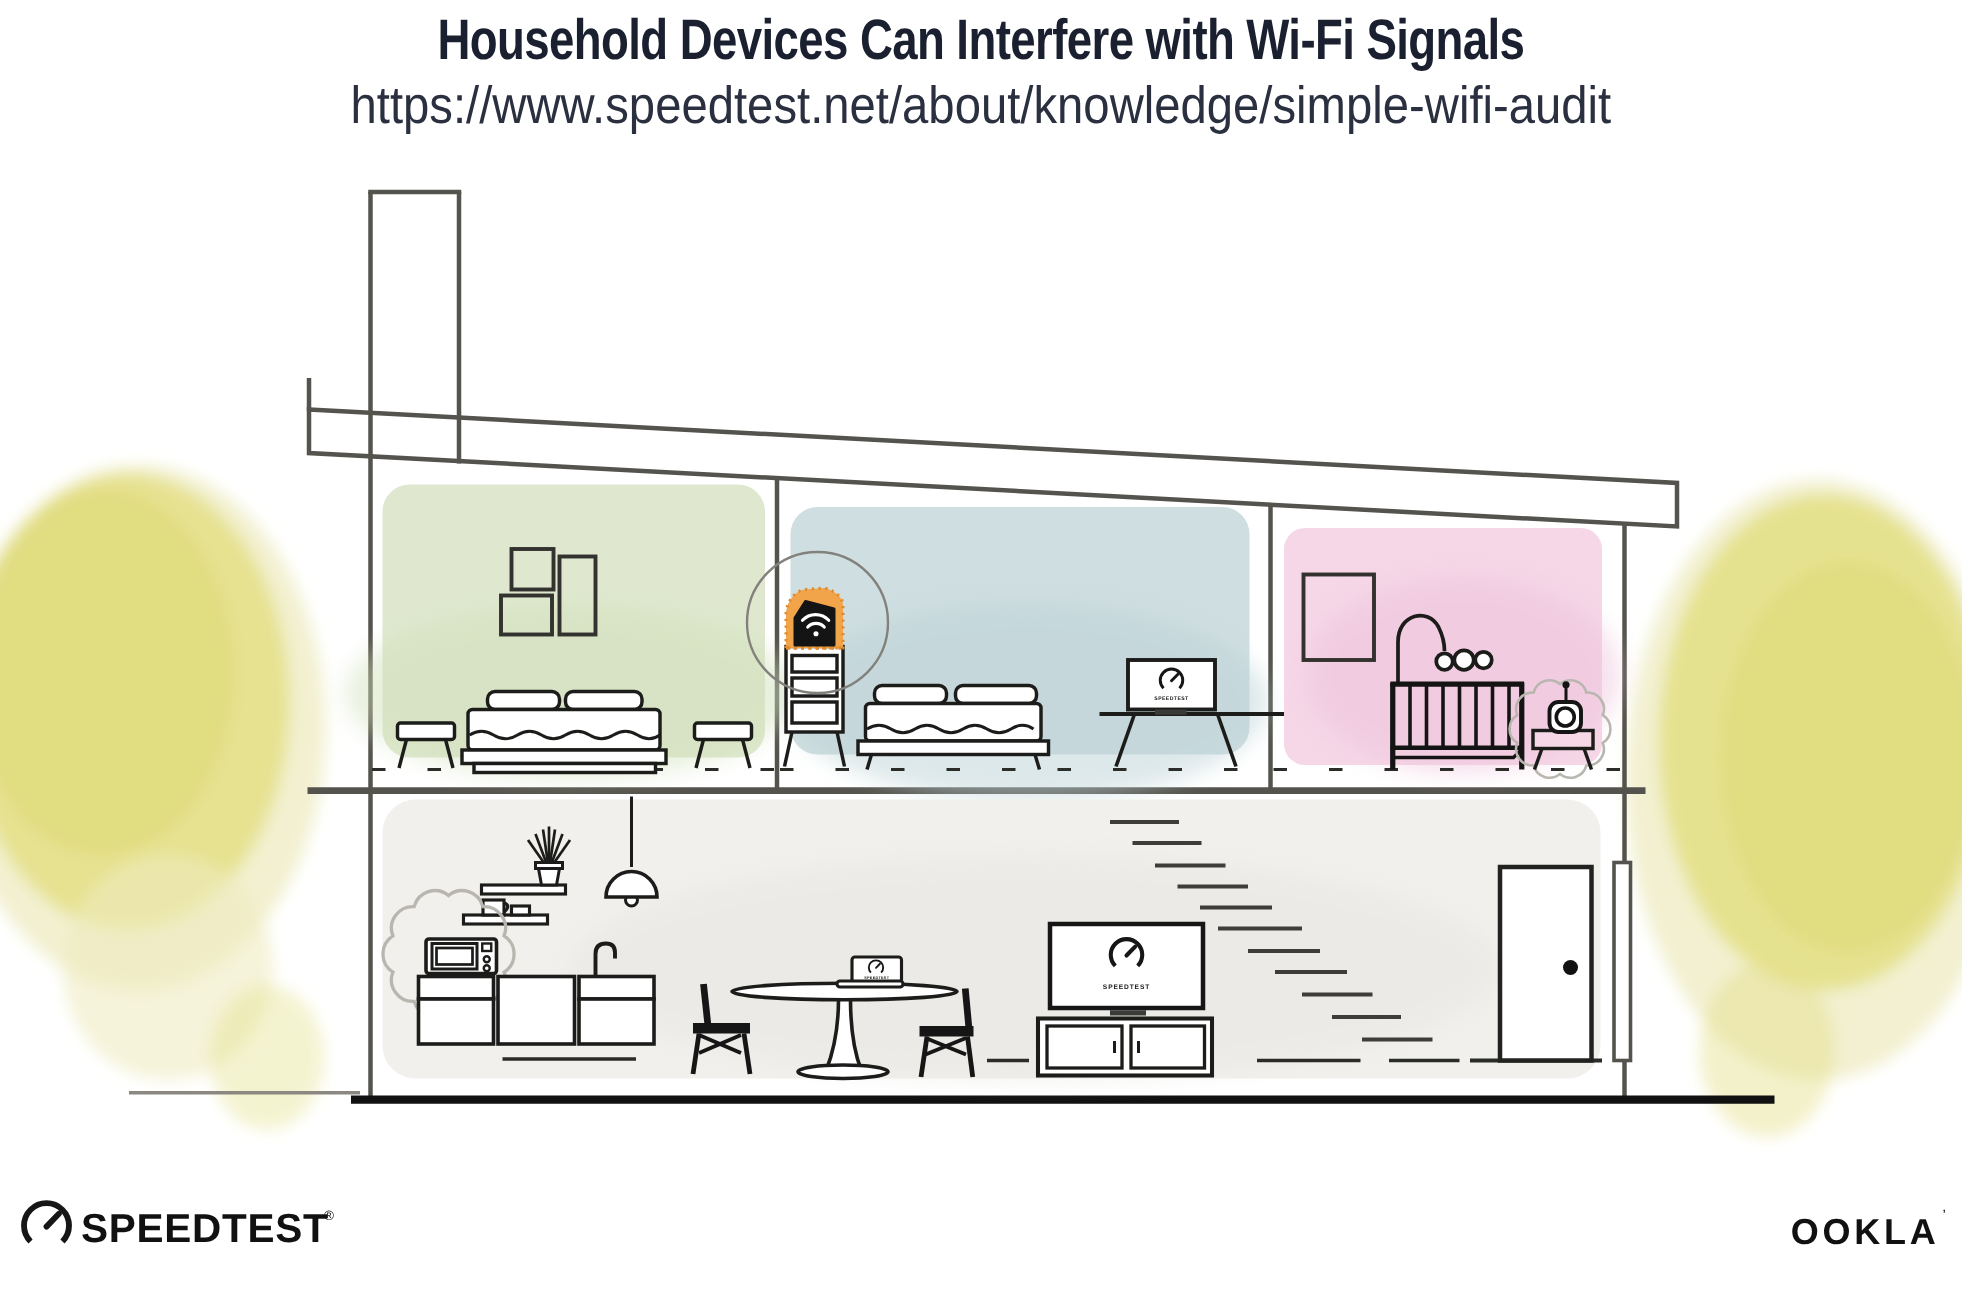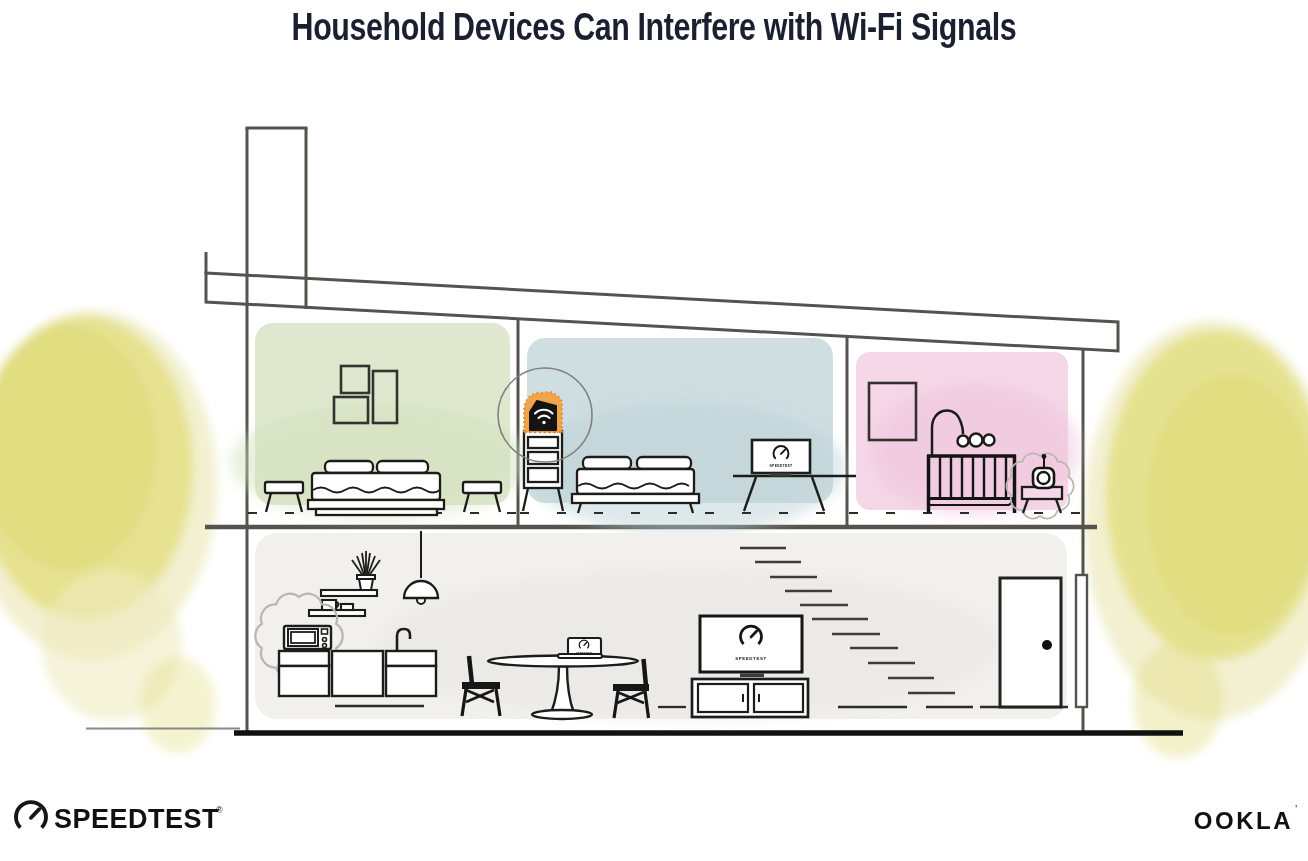--- a/index.html
+++ b/index.html
@@ -13,20 +13,21 @@
   svg.scene{position:absolute;left:0;top:0;}
   text{font-family:"Liberation Sans",sans-serif;}
 </style>
 </head>
 <body>
 
 <div class="page">
 
   <div class="titles">
     <div class="title"><span>Household Devices Can Interfere with Wi-Fi Signals</span></div>
+    <div class="url"><span>https://www.speedtest.net/about/knowledge/simple-wifi-audit</span></div>
   </div>
 
   <svg class="scene" width="1308" height="861" viewBox="0 0 1308 861">
     <defs>
       <filter id="soft" x="-40%" y="-40%" width="180%" height="180%">
           <feGaussianBlur stdDeviation="7"></feGaussianBlur>
         </filter>
       <filter id="soft2" x="-40%" y="-40%" width="180%" height="180%">
           <feGaussianBlur stdDeviation="5"></feGaussianBlur>
         </filter>

